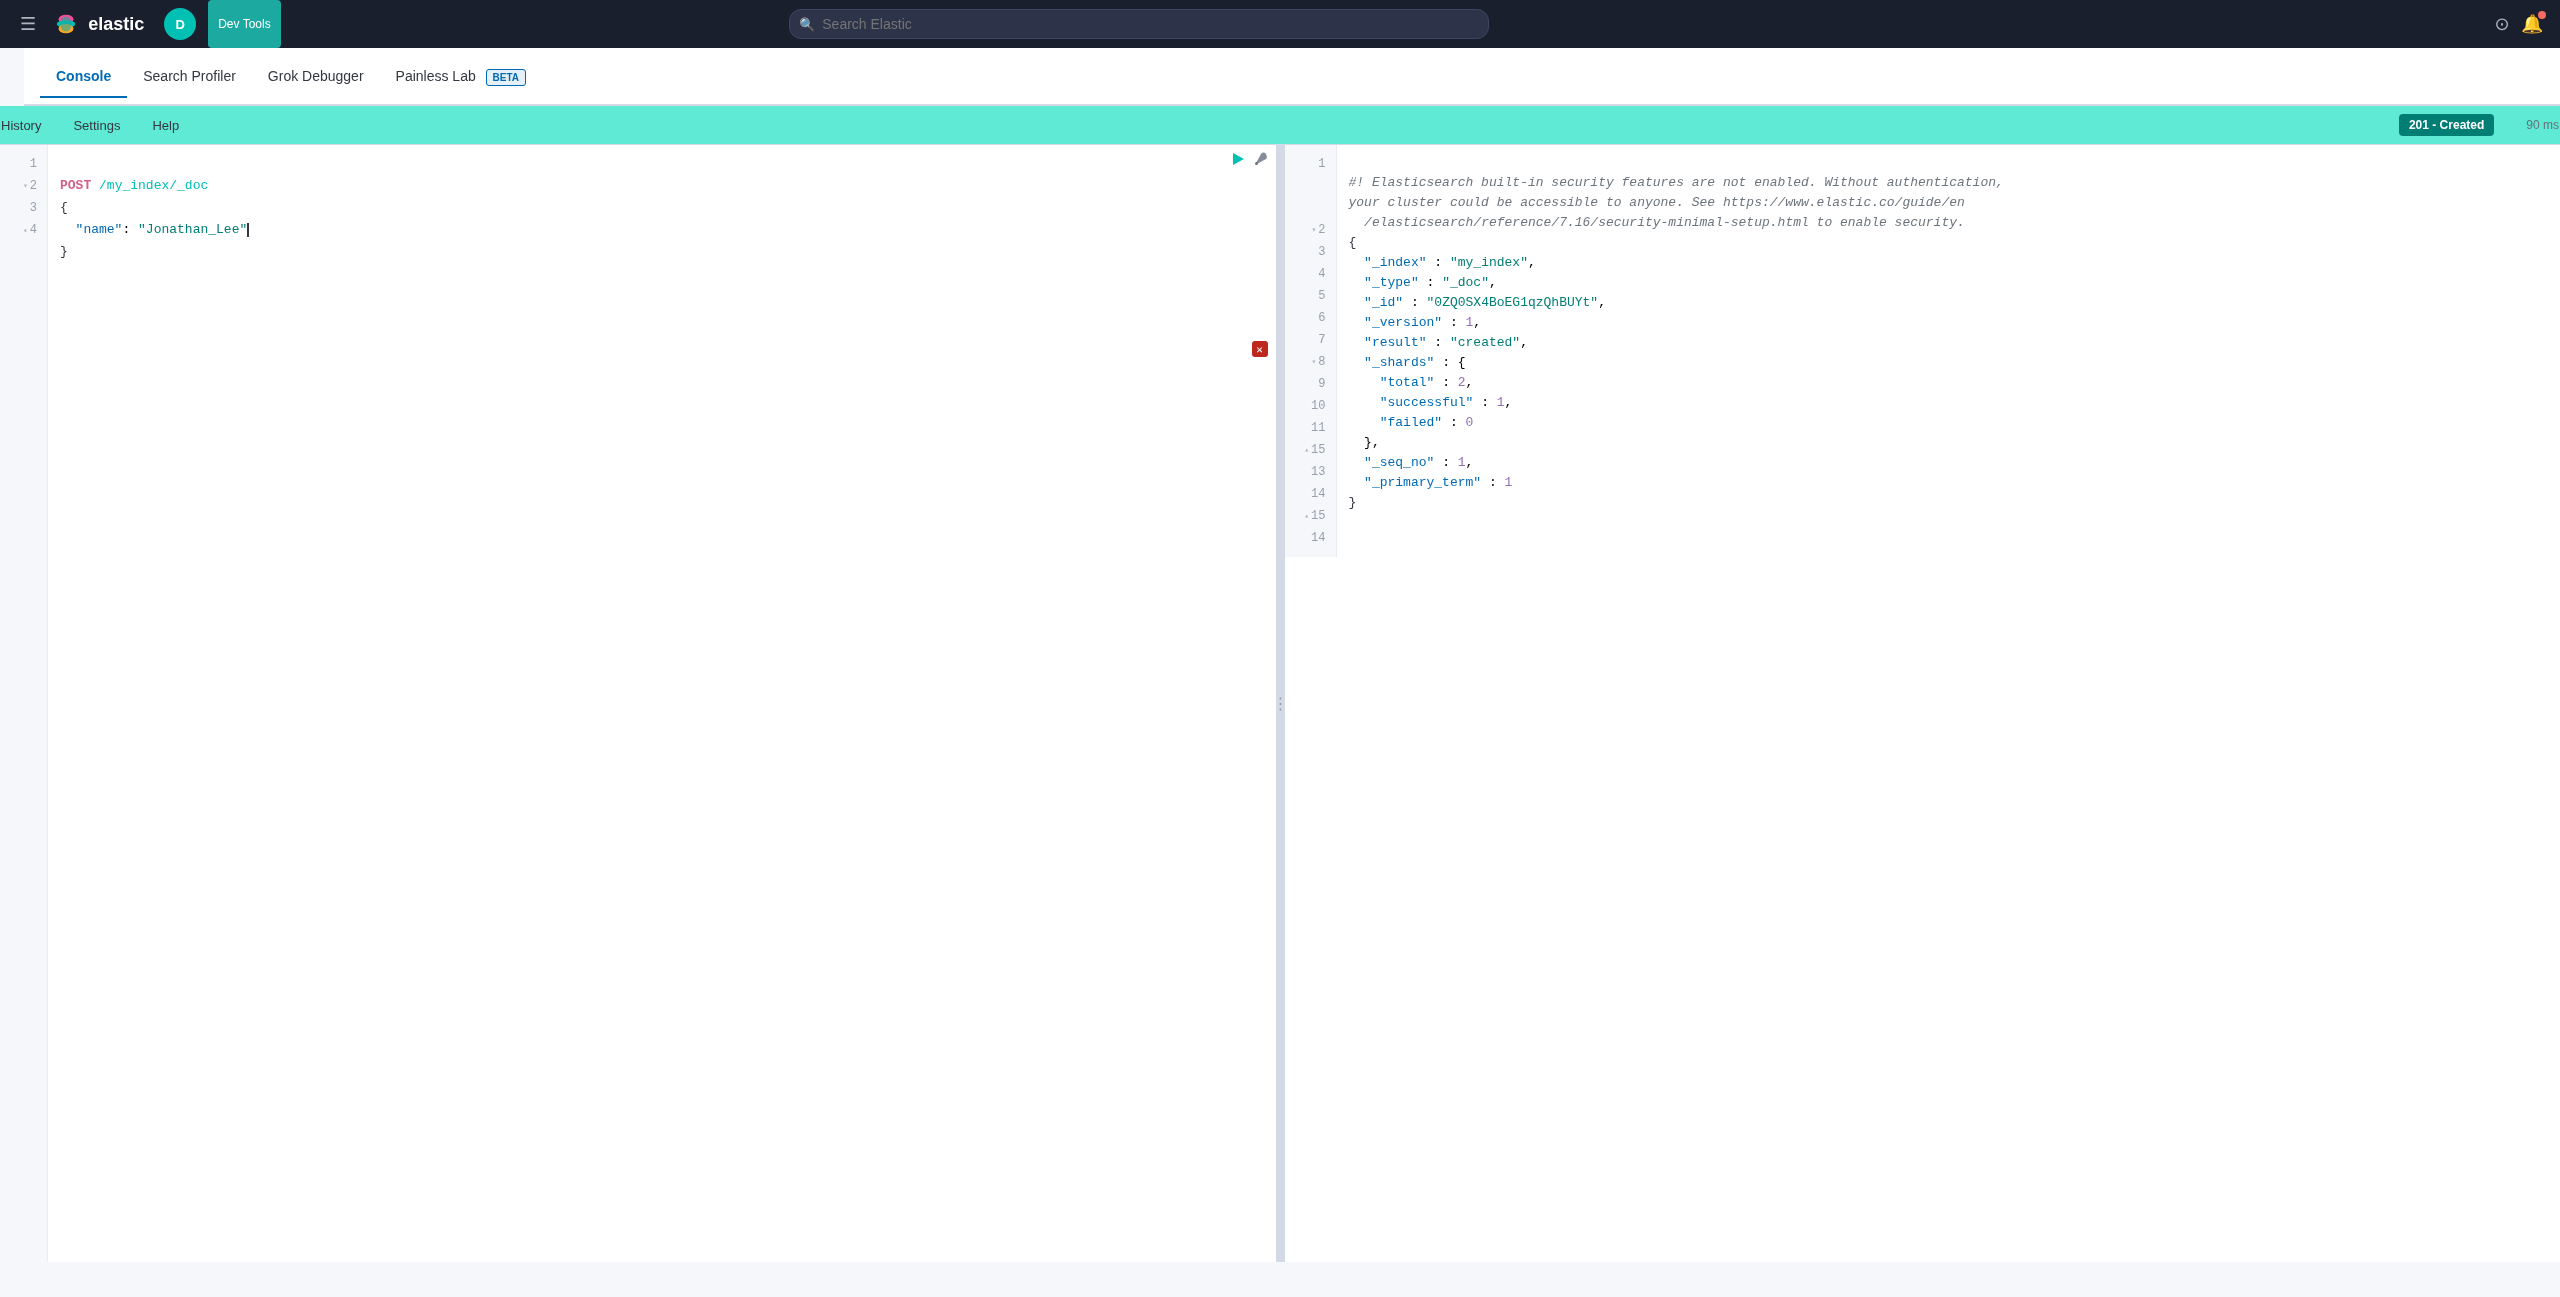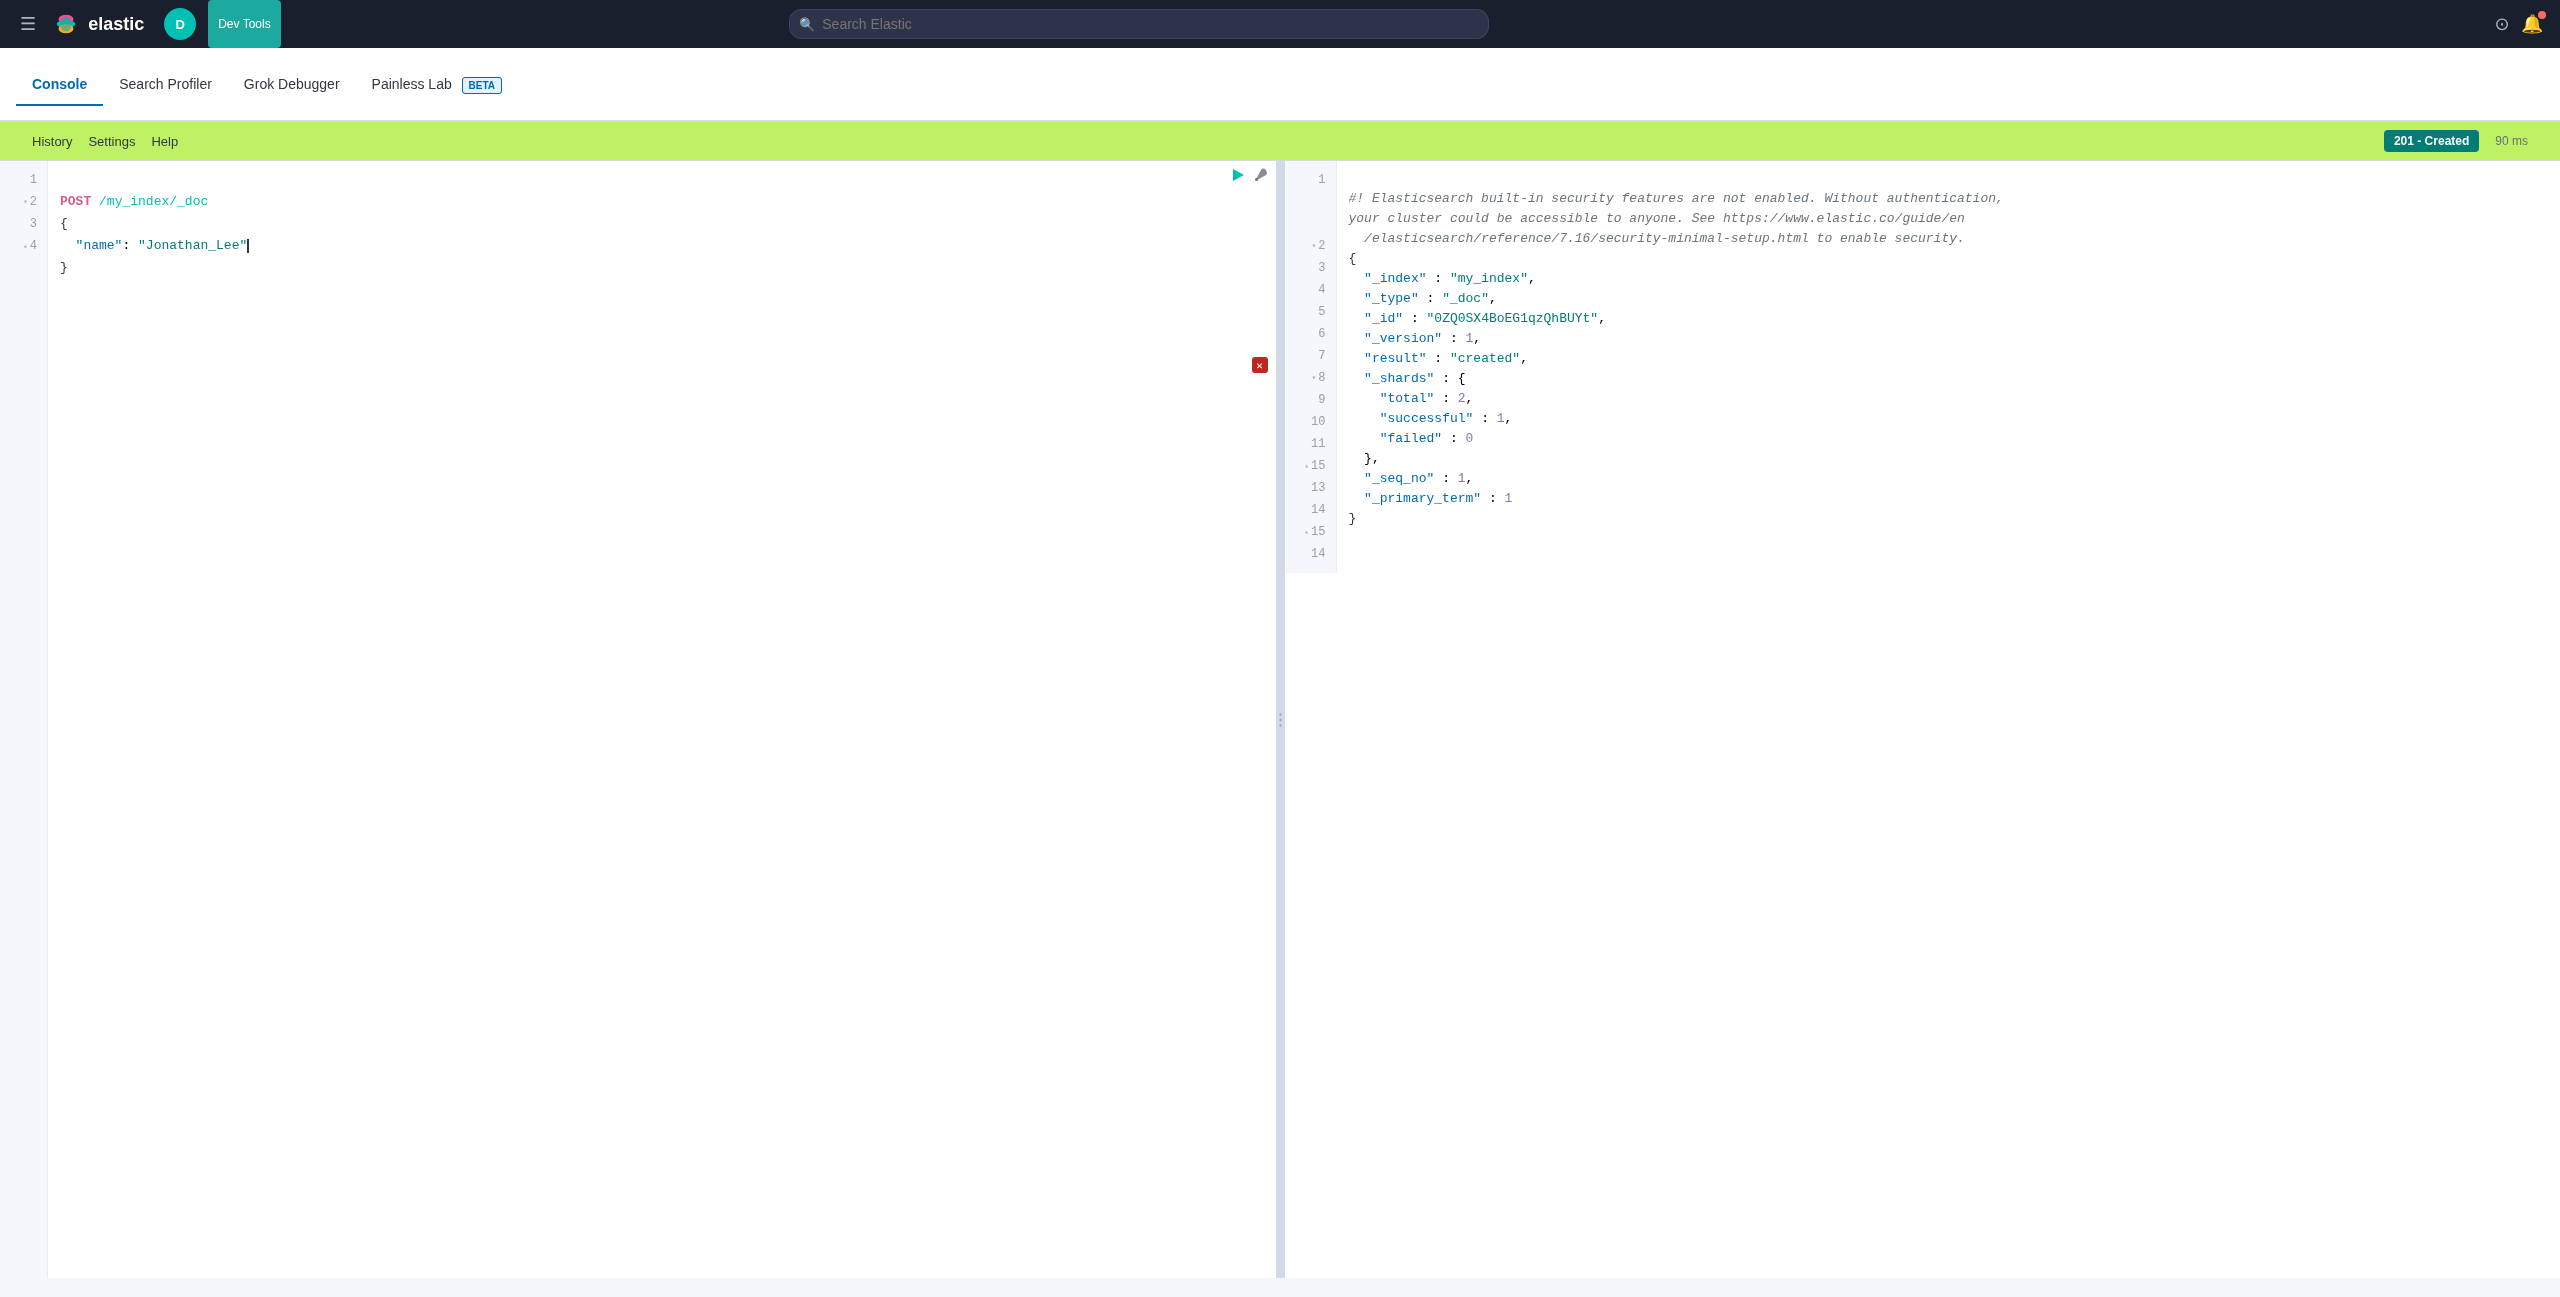--- a/index.html
+++ b/index.html
@@ -102,24 +102,25 @@
       width: 8px;
       height: 8px;
       background: #f86b63;
       border-radius: 50%;
     }
 
     
     .tabs-bar {
       background: white;
       border-bottom: 2px solid #d3dae6;
-      padding: 16px 16px;
+      padding: 8px 16px;
       display: flex;
       align-items: flex-end;
       gap: 0;
+      margin-left: 24px;
     }
     .tab-item {
       padding: 12px 16px;
       font-size: 14px;
       cursor: pointer;
       color: #343741;
       border-bottom: 2px solid transparent;
       margin-bottom: -2px;
       white-space: nowrap;
     }
@@ -134,26 +135,26 @@
       font-size: 10px;
       padding: 2px 6px;
       border-radius: 3px;
       border: 1px solid #006bb4;
       margin-left: 6px;
       font-weight: 600;
     }
 
     
     .toolbar {
-      background: #bef264;
+      background: #5eead4;
       border-bottom: 1px solid #d3dae6;
-      padding: 8px 32px;
-      display: flex;
-      align-items: center;
-      gap: 16px;
+      padding: 8px 1px;
+      display: flex;
+      align-items: center;
+      gap: 32px;
     }
     .toolbar-link {
       font-size: 13px;
       color: #343741;
       cursor: pointer;
       text-decoration: none;
     }
     .status-badge {
       margin-left: auto;
       background: #017d73;

